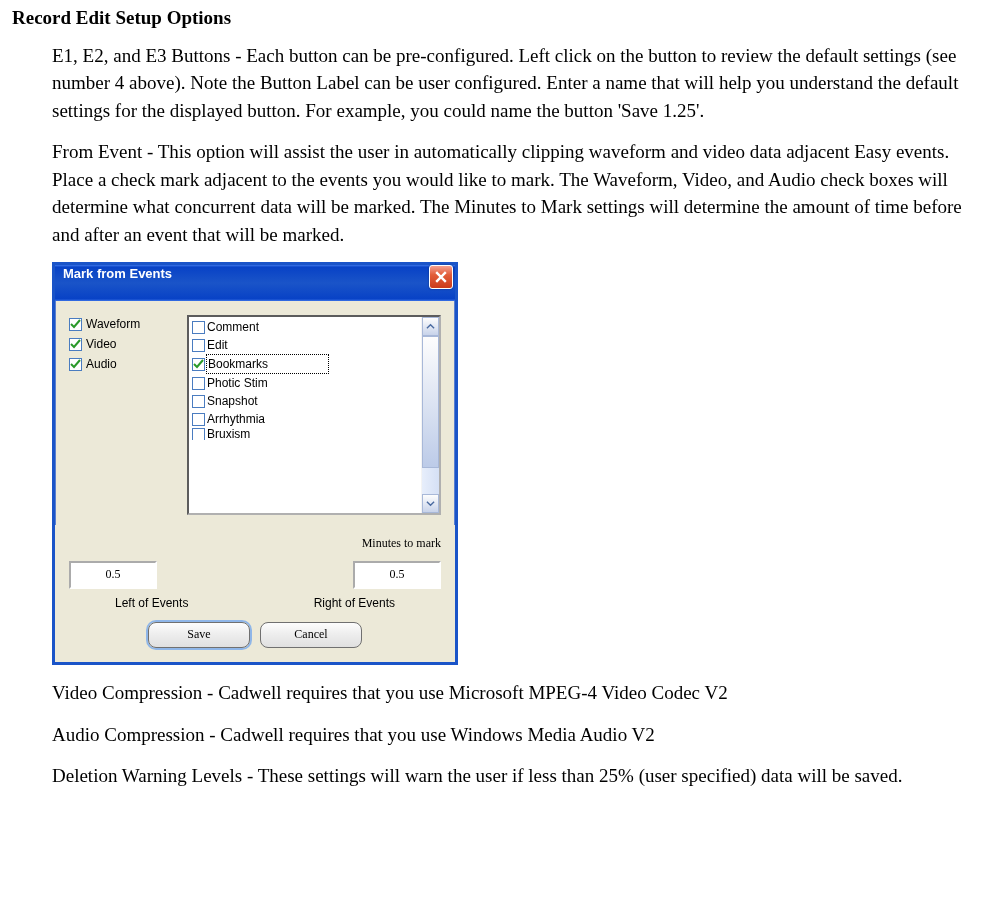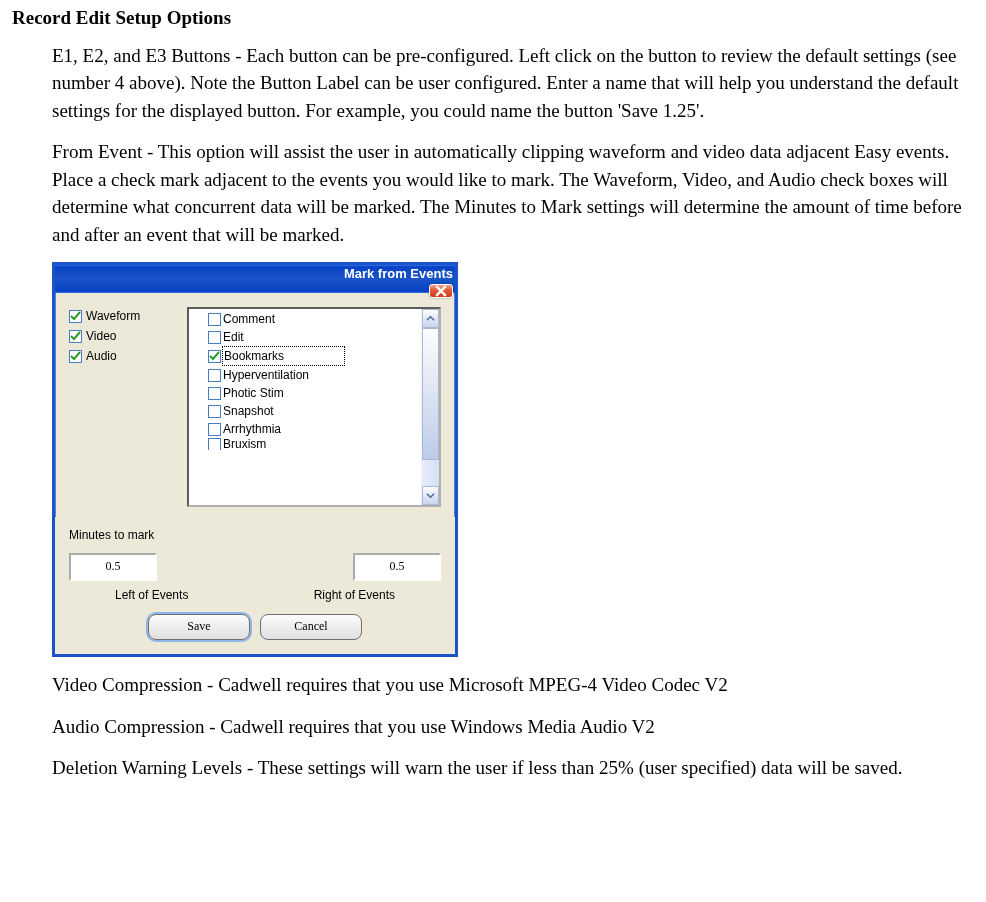--- a/index.html
+++ b/index.html
@@ -29,25 +29,24 @@
     background: #ece9d8;
     font-family: Tahoma, Verdana, sans-serif;
     font-size: 12px;
     box-shadow: 0 0 0 1px #5a7fcf inset;
   }
   .titlebar {
     height: 28px;
     background: linear-gradient(#3b74e8, #0842c6 6%, #1a54c8 50%, #0842c6 94%, #3b74e8);
     color: #fff;
     display: flex;
-    align-items: flex-end;
-    padding: 0 2px 0 8px;
+    align-items: flex-start;
+    padding: 0 2px 8px 8px;
     font-weight: bold;
     font-size: 13px;
-    flex-direction: column;
   }
   .titlebar-text { flex: 1; }
   .close-btn {
     width: 22px; height: 22px;
     background: linear-gradient(#f5a090, #e25d3a 40%, #cc3b1a);
     border: 1px solid #fff;
     border-radius: 3px;
     display: flex; align-items: center; justify-content: center;
     color: #fff; font-weight: bold; font-size: 13px;
     box-shadow: 0 0 2px rgba(0,0,0,.4);
@@ -78,21 +77,21 @@
     background: #fff;
     height: 196px;
     overflow: hidden;
     position: relative;
   }
   .list-inner {
     padding: 1px;
   }
   .list-row {
     display: flex; align-items: center; gap: 2px;
-    padding: 0 18px;
+    padding: 0 2px;
     line-height: 18px;
   }
   .list-row.focused .lbl {
     border: 1px dotted #000;
     padding: 0 60px 0 1px;
     margin-left: -1px;
   }
   .list-row .lbl { white-space: nowrap; }
   .list-row.cut { overflow: hidden; height: 12px; }
 
@@ -113,21 +112,21 @@
     position: absolute; left: 0; right: 0; top: 0; height: 130px;
     background: linear-gradient(#fdfdfd,#bccbe8);
     border: 1px solid #a8b8d8;
   }
 
   .minutes-section {
     background: #ece9d8;
     padding: 6px 14px 14px 14px;
     font-family: Tahoma, sans-serif; font-size: 12px;
   }
-  .minutes-title { text-align: left; margin: 4px 0 8px 0; }
+  .minutes-title { text-align: right; margin: 4px 0 8px 0; font-family: Liberation Serif, serif; }
   .minutes-inputs { display: flex; justify-content: space-between; gap: 0; }
   .minutes-inputs input {
     width: 80px; height: 22px; text-align: center;
     border: 2px inset #fff; background: #fff;
     font-family: Tahoma; font-size: 12px;
   }
   .minutes-labels { display: flex; justify-content: space-between; max-width: 280px; margin: 6px auto 10px auto; }
   .btn-row { display: flex; justify-content: center; gap: 10px; }
   .btn {
     width: 100px; height: 24px;
@@ -197,24 +196,20 @@
             <div class="list-row focused">
               <span class="chk checked">
                 <svg viewBox="0 0 11 11">
                   <path d="M1 5 L4 8 L10 1" stroke="#2a9a2a" stroke-width="2" fill="none"></path>
                 </svg>
               </span>
               <span class="lbl">Bookmarks</span>
             </div>
             <div class="list-row">
               <span class="chk "></span>
-              <span class="lbl">Hyperventilation</span>
-            </div>
-            <div class="list-row">
-              <span class="chk "></span>
               <span class="lbl">Photic Stim</span>
             </div>
             <div class="list-row">
               <span class="chk "></span>
               <span class="lbl">Snapshot</span>
             </div>
             <div class="list-row">
               <span class="chk "></span>
               <span class="lbl">Arrhythmia</span>
             </div>

